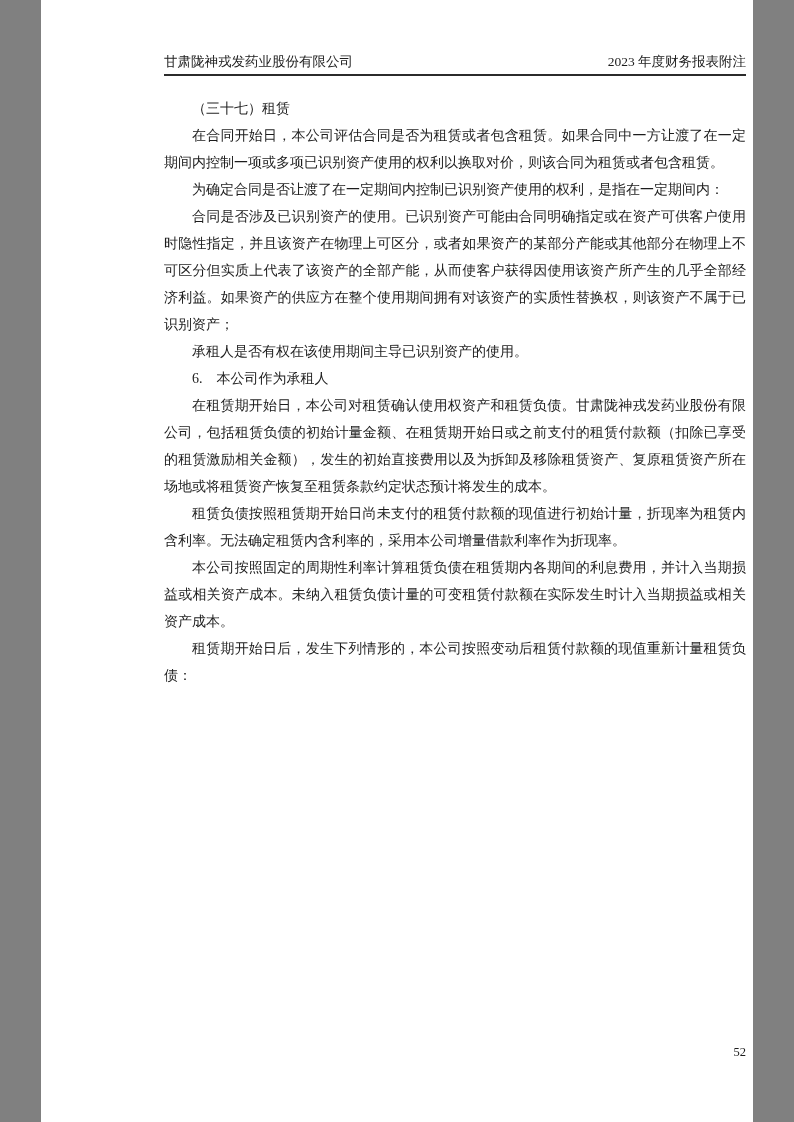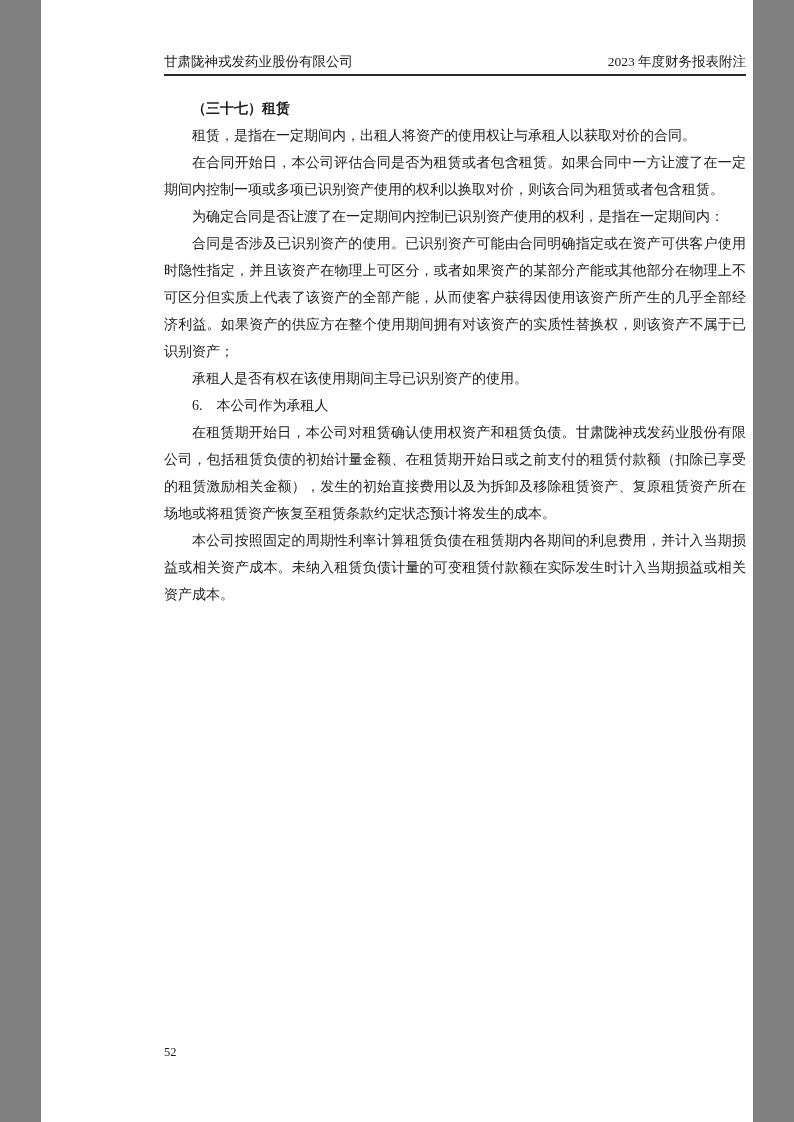--- a/index.html
+++ b/index.html
@@ -46,53 +46,54 @@
     text-align: justify;
     text-justify: inter-ideograph;
   }
   .doc-body p {
     margin: 0;
     padding: 0;
     white-space: pre-wrap;
     word-break: break-all;
   }
   .doc-body p.indent { text-indent: 2em; }
-  .doc-body p.bold { font-weight: bold; }
+  .doc-body p.bold { font-weight: normal; }
   .footer {
     position: absolute;
     left: 123px;
     width: 582px;
     top: 1044px;
-    text-align: left;
+    text-align: right;
     font-size: 12.5px;
     line-height: 16px;
   }
 </style>
 </head>
 <body>
 
 <div class="page">
 
   <div class="header">
     <div class="header-row">
       <span>甘肃陇神戎发药业股份有限公司</span>
       <span>2023 年度财务报表附注</span>
     </div>
     <div class="header-rule"></div>
   </div>
 
   <div class="doc-body">
       <p class="indent bold">（三十七）租赁</p>
-      <p class="indent">租赁，是指在一定期间内，出租人将资产的使用权让与承租人以获取对价的合同。</p>
       <p class="indent">在合同开始日，本公司评估合同是否为租赁或者包含租赁。如果合同中一方让渡了在一定期间内控制一项或多项已识别资产使用的权利以换取对价，则该合同为租赁或者包含租赁。</p>
       <p class="indent">为确定合同是否让渡了在一定期间内控制已识别资产使用的权利，是指在一定期间内：</p>
       <p class="indent">合同是否涉及已识别资产的使用。已识别资产可能由合同明确指定或在资产可供客户使用时隐性指定，并且该资产在物理上可区分，或者如果资产的某部分产能或其他部分在物理上不可区分但实质上代表了该资产的全部产能，从而使客户获得因使用该资产所产生的几乎全部经济利益。如果资产的供应方在整个使用期间拥有对该资产的实质性替换权，则该资产不属于已识别资产；</p>
       <p class="indent">承租人是否有权在该使用期间主导已识别资产的使用。</p>
       <p class="indent">6.　本公司作为承租人</p>
       <p class="indent">在租赁期开始日，本公司对租赁确认使用权资产和租赁负债。甘肃陇神戎发药业股份有限公司，包括租赁负债的初始计量金额、在租赁期开始日或之前支付的租赁付款额（扣除已享受的租赁激励相关金额），发生的初始直接费用以及为拆卸及移除租赁资产、复原租赁资产所在场地或将租赁资产恢复至租赁条款约定状态预计将发生的成本。</p>
+      <p class="indent">租赁负债按照租赁期开始日尚未支付的租赁付款额的现值进行初始计量，折现率为租赁内含利率。无法确定租赁内含利率的，采用本公司增量借款利率作为折现率。</p>
       <p class="indent">本公司按照固定的周期性利率计算租赁负债在租赁期内各期间的利息费用，并计入当期损益或相关资产成本。未纳入租赁负债计量的可变租赁付款额在实际发生时计入当期损益或相关资产成本。</p>
+      <p class="indent">租赁期开始日后，发生下列情形的，本公司按照变动后租赁付款额的现值重新计量租赁负债：</p>
     </div>
 
   <div class="footer">
     <span>52</span>
   </div>
 
 </div>
 
 </body></html>

